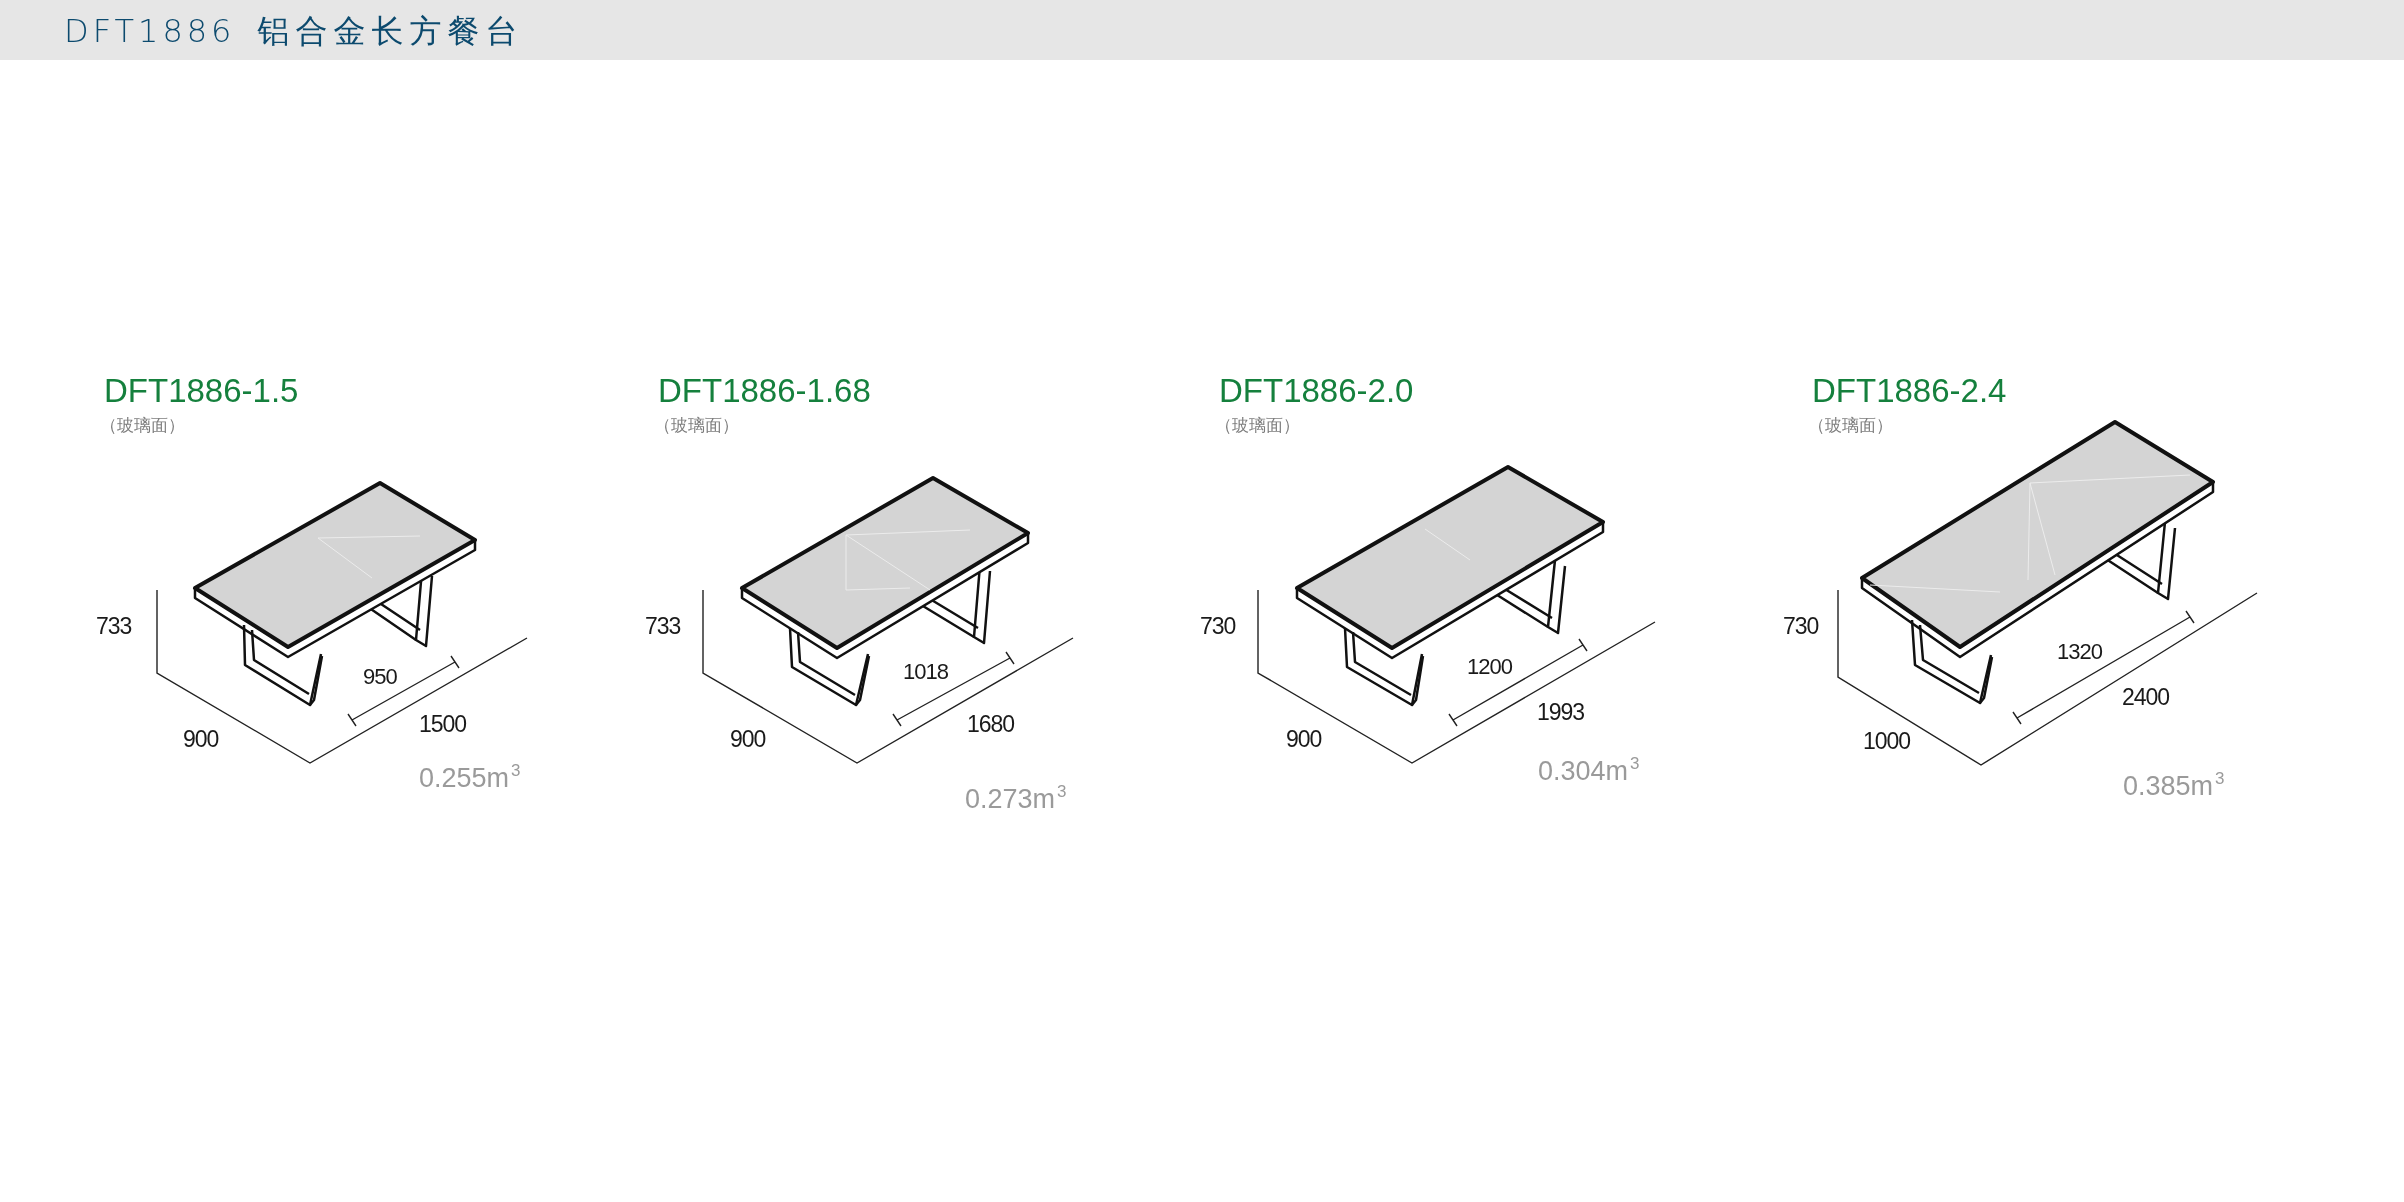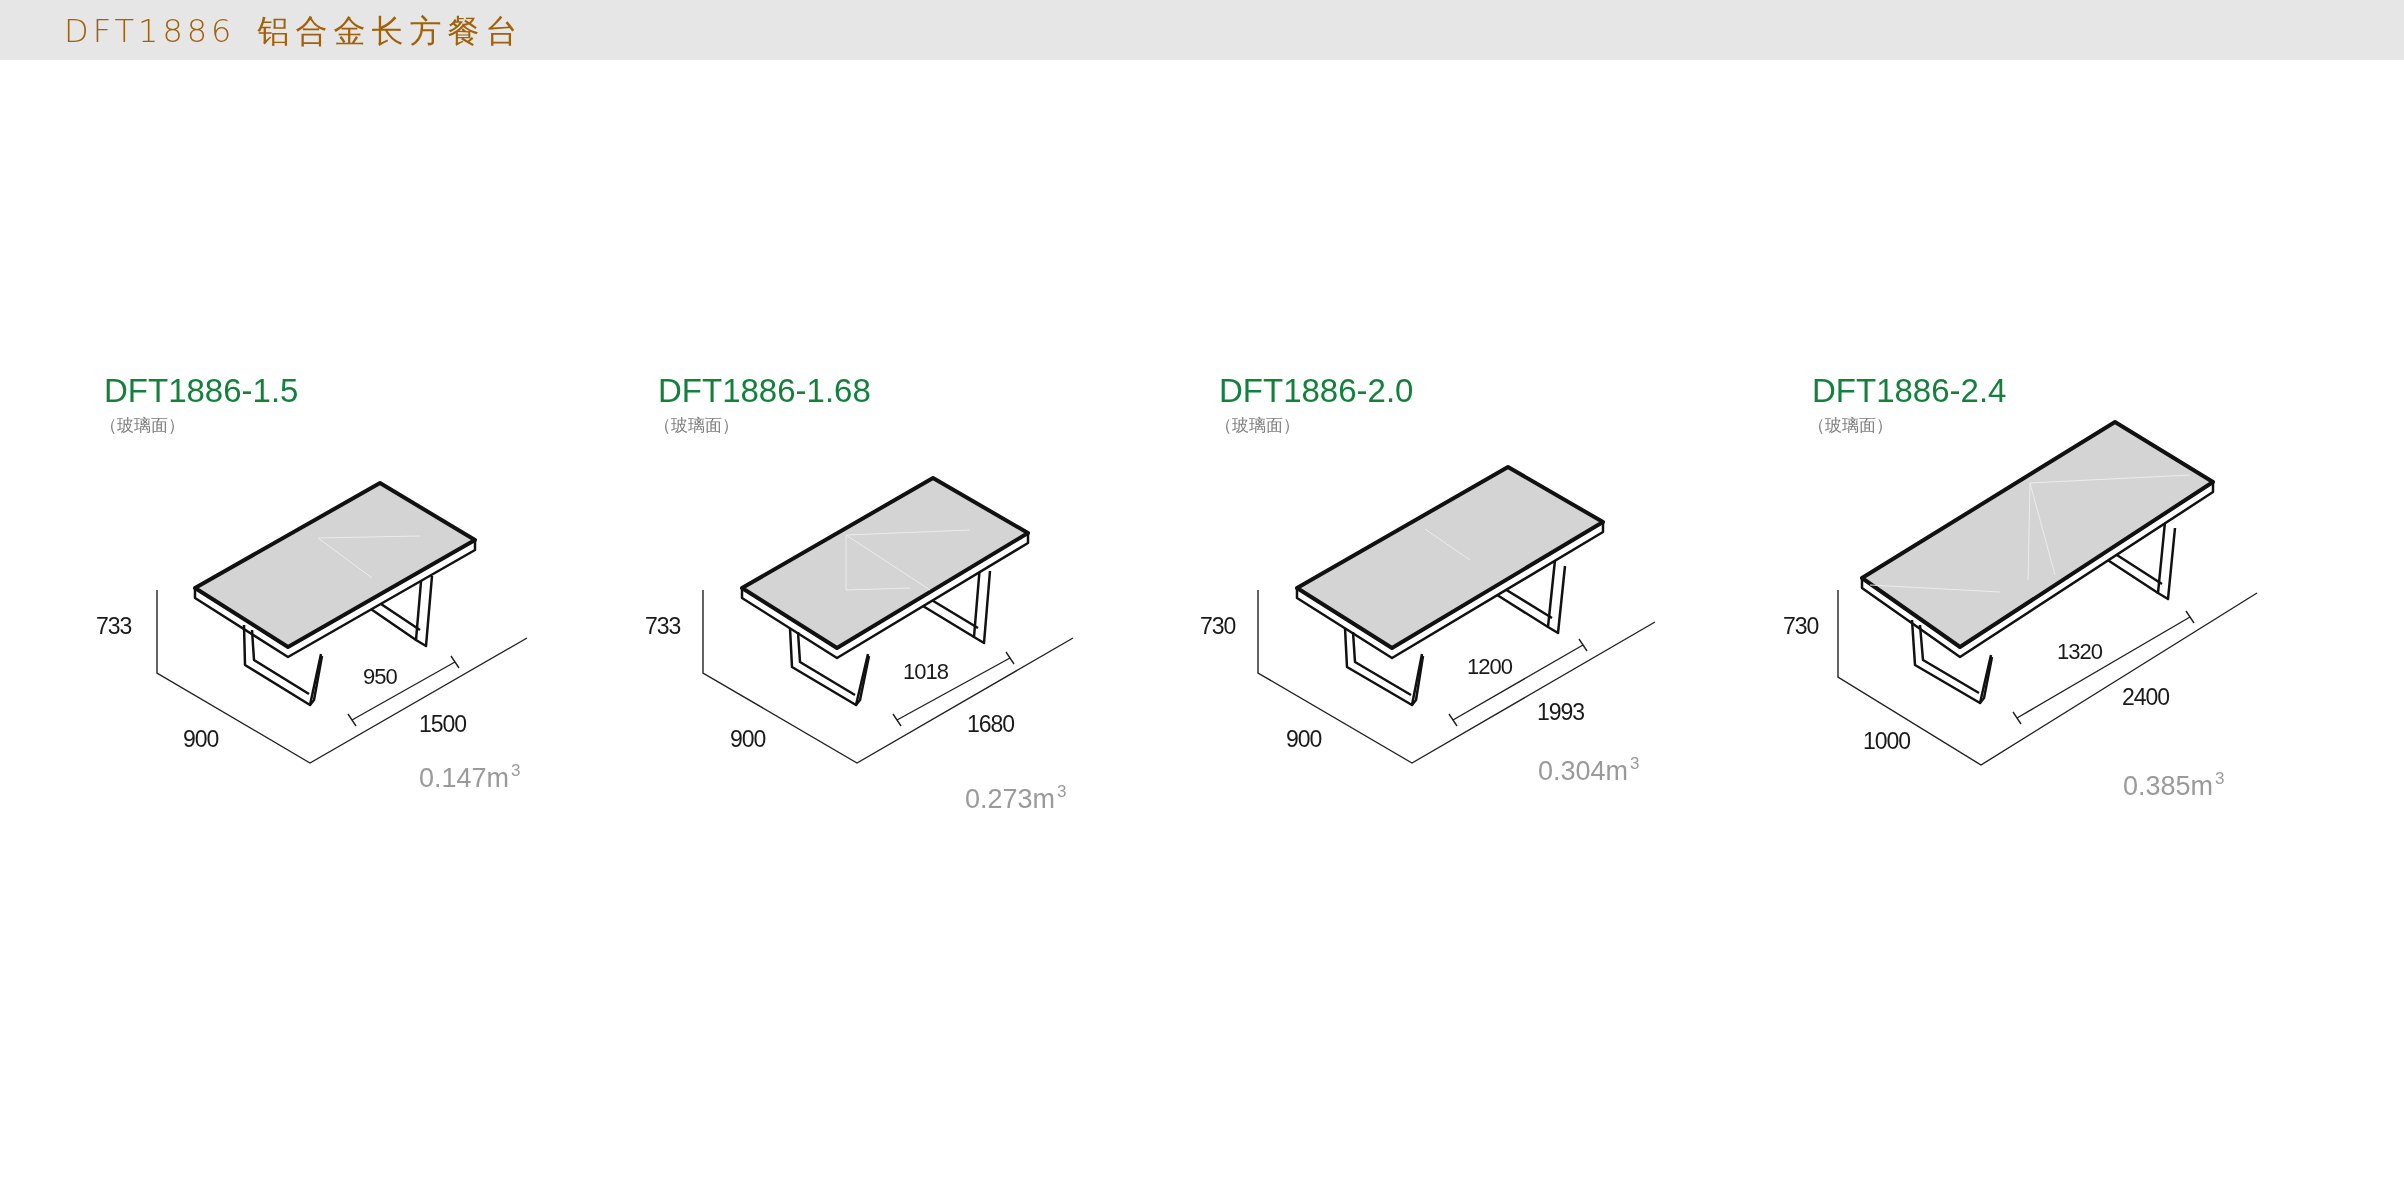--- a/index.html
+++ b/index.html
@@ -1,19 +1,19 @@
 <!DOCTYPE html>
 <html><head>
 <meta charset="utf-8">
 <style>
   html, body { margin:0; padding:0; }
   body { width:2404px; height:1202px; background:#ffffff; position:relative; overflow:hidden;
          font-family:"Liberation Sans", "DejaVu Sans", sans-serif; }
   .header { position:absolute; left:0; top:0; width:2404px; height:60px; background:#e6e6e6; }
-  .header-title { position:absolute; left:64px; top:10px; font-size:32px; color:#a16207;
+  .header-title { position:absolute; left:64px; top:10px; font-size:32px; color:#0c4a6e;
                   letter-spacing:4px; font-family:"DejaVu Sans", sans-serif; font-weight:300; white-space:nowrap; }
   .header-title .cn { margin-left:22px; letter-spacing:6px; }
   .model { position:absolute; font-size:33px; color:#15803d; white-space:nowrap; line-height:1; }
   .sub { position:absolute; font-size:17px; color:#7d7d7d; white-space:nowrap; line-height:1;
          font-family:"DejaVu Sans", sans-serif; }
   .dim { position:absolute; font-size:23px; color:#1a1a1a; line-height:1; white-space:nowrap; letter-spacing:-1px; }
   .dim.small { font-size:22px; }
   .vol { position:absolute; font-size:27px; color:#9a9a9a; line-height:1; white-space:nowrap; }
   .vol sup { font-size:17px; vertical-align:top; position:relative; top:-3px; margin-left:2px; }
   svg.drawing { position:absolute; left:0; top:0; }
@@ -124,21 +124,21 @@
     </g>
   </g>
 </svg>
 
 <div class="model" style="left:104px; top:374px;">DFT1886-1.5</div>
 <div class="sub" style="left:100px; top:417px;">（玻璃面）</div>
 <div class="dim" style="left:96px; top:615px;">733</div>
 <div class="dim" style="left:183px; top:728px;">900</div>
 <div class="dim small" style="left:363px; top:666px;">950</div>
 <div class="dim" style="left:419px; top:713px;">1500</div>
-<div class="vol" style="left:419px; top:765px;"><span>0.147m</span><sup>3</sup></div>
+<div class="vol" style="left:419px; top:765px;"><span>0.255m</span><sup>3</sup></div>
 
 <div class="model" style="left:658px; top:374px;">DFT1886-1.68</div>
 <div class="sub" style="left:654px; top:417px;">（玻璃面）</div>
 <div class="dim" style="left:645px; top:615px;">733</div>
 <div class="dim" style="left:730px; top:728px;">900</div>
 <div class="dim small" style="left:903px; top:661px;">1018</div>
 <div class="dim" style="left:967px; top:713px;">1680</div>
 <div class="vol" style="left:965px; top:765px;margin-top:21px;"><span>0.273m</span><sup>3</sup></div>
 
 <div class="model" style="left:1219px; top:374px;">DFT1886-2.0</div>

